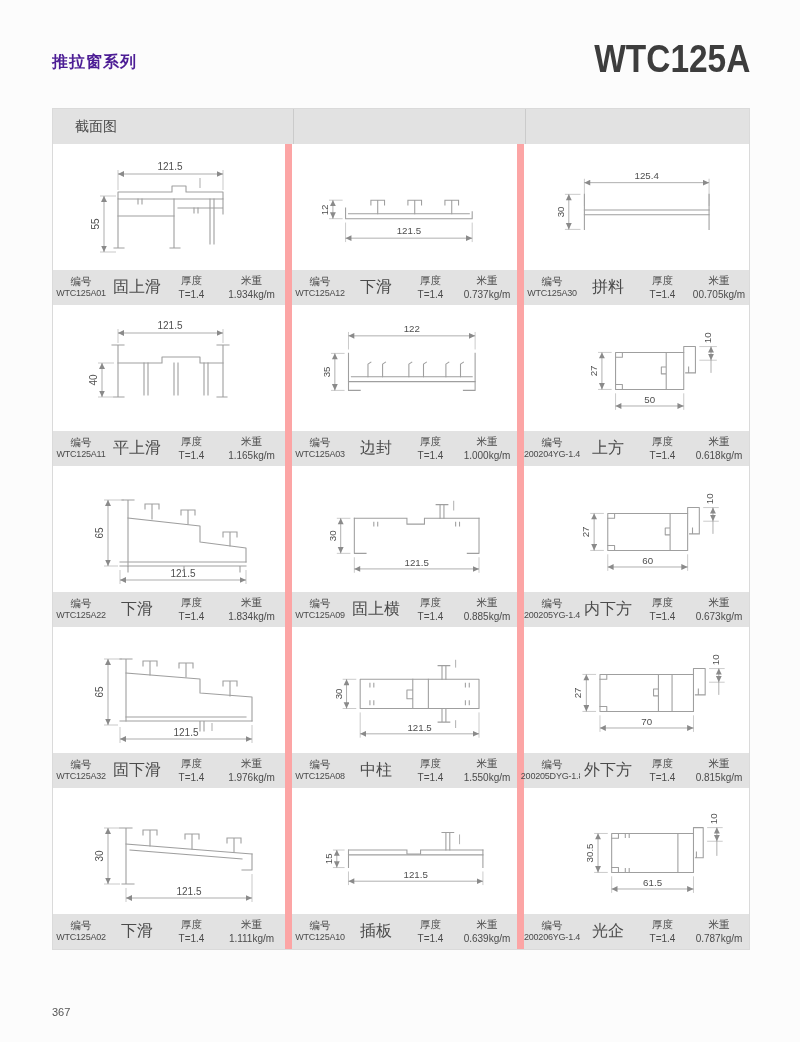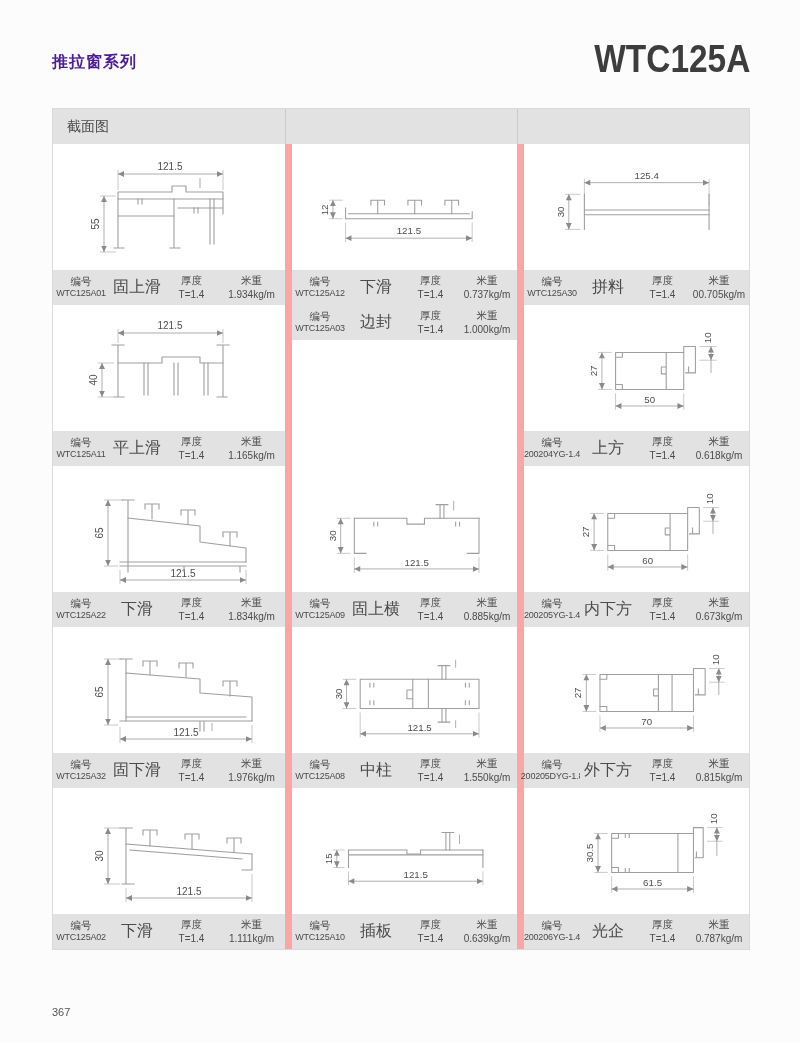--- a/index.html
+++ b/index.html
@@ -7,21 +7,21 @@
     width:800px;height:1042px;background:#fcfcfc;
     font-family:"Liberation Sans","DejaVu Sans",sans-serif;
     color:#4a4a4a;position:relative;overflow:hidden;
   }
   .hdr-left{position:absolute;left:52px;top:52px;font-size:16px;font-weight:bold;
     color:#4c1d95;letter-spacing:1px;}
   .hdr-right{position:absolute;right:50px;top:38px;font-size:38px;font-weight:bold;
     color:#3d3d3d;transform:scaleX(.88);transform-origin:100% 50%;letter-spacing:0px;}
   .table{position:absolute;left:52px;top:108px;width:696px;border:1px solid #dadada;background:#fff;}
   .title-row{height:35px;background:#e2e2e2;display:grid;grid-template-columns:1fr 1fr 1fr;}
-  .title-cell{display:flex;align-items:center;padding-left:14px;font-size:14px;color:#4a4a4a;}
+  .title-cell{display:flex;align-items:center;padding-left:14px;font-size:14px;color:#4a4a4a;margin-left:8px;}
   .title-cell + .title-cell{border-left:1px solid #cbcbcb;}
   .grid{display:grid;grid-template-columns:232px 232px 232px;}
   .cell{height:161px;border-left:7px solid #fca5a5;box-sizing:border-box;}
   .cell:nth-child(3n+1){border-left:none;}
   .draw{height:126px;display:flex;align-items:center;justify-content:center;background:#fff;}
   .draw svg{display:block;}
   .strip{height:35px;display:grid;grid-template-columns:56px 56px 53px 1fr;column-gap:0;background:#fff;}
   .sc{background:#e2e2e2;display:flex;flex-direction:column;align-items:center;justify-content:center;line-height:1.3;}
   .lab{font-size:10.5px;color:#4b4b4b;}
   .val{font-size:10px;color:#4b4b4b;white-space:nowrap;}
@@ -216,20 +216,40 @@
             <span class="val">T=1.4</span>
           </div>
         <div class="sc">
             <span class="lab">米重</span>
             <span class="val">1.165kg/m</span>
           </div>
       </div>
     </div>
 
     <div class="cell">
+      <div class="draw">
+        <svg viewBox="0 0 231 126" width="231" height="126">
+          <g>
+            <line class="xl" x1="58" y1="26" x2="58" y2="44"></line>
+              <line class="xl" x1="188" y1="26" x2="188" y2="44"></line>
+            <line class="dl" x1="58" y1="30" x2="188" y2="30" marker-start="url(#aS)" marker-end="url(#aE)"></line>
+            <line class="xl" x1="40" y1="48" x2="54" y2="48"></line>
+              <line class="xl" x1="40" y1="86" x2="54" y2="86"></line>
+            <line class="dl" x1="44" y1="48" x2="44" y2="86" marker-start="url(#aS)" marker-end="url(#aE)"></line>
+          </g>
+          <text class="dt" x="123" y="26" text-anchor="middle">122</text>
+          <text class="dt" x="39" y="67" text-anchor="middle" transform="rotate(-90 39 67)">35</text>
+          <g class="pl">
+            <path d="M58,77 H188 M61,72 H185"></path>
+            <path d="M58,77 V48 M58,77 V86 H70"></path>
+            <path d="M188,77 V48 M188,77 V86 H176"></path>
+            <path d="M78,72 V59 l3,-2 M93,72 V59 l3,-2 M120,72 V59 l3,-2 M135,72 V59 l3,-2 M158,72 V59 l3,-2 M173,72 V59 l3,-2"></path>
+          </g>
+        </svg>
+      </div>
       <div class="strip">
         <div class="sc sc-code">
             <span class="lab">编号</span>
             <span class="val">WTC125A03</span>
           </div>
         <div class="sc sc-name">
             <span class="val">边封</span>
           </div>
         <div class="sc">
             <span class="lab">厚度</span>

